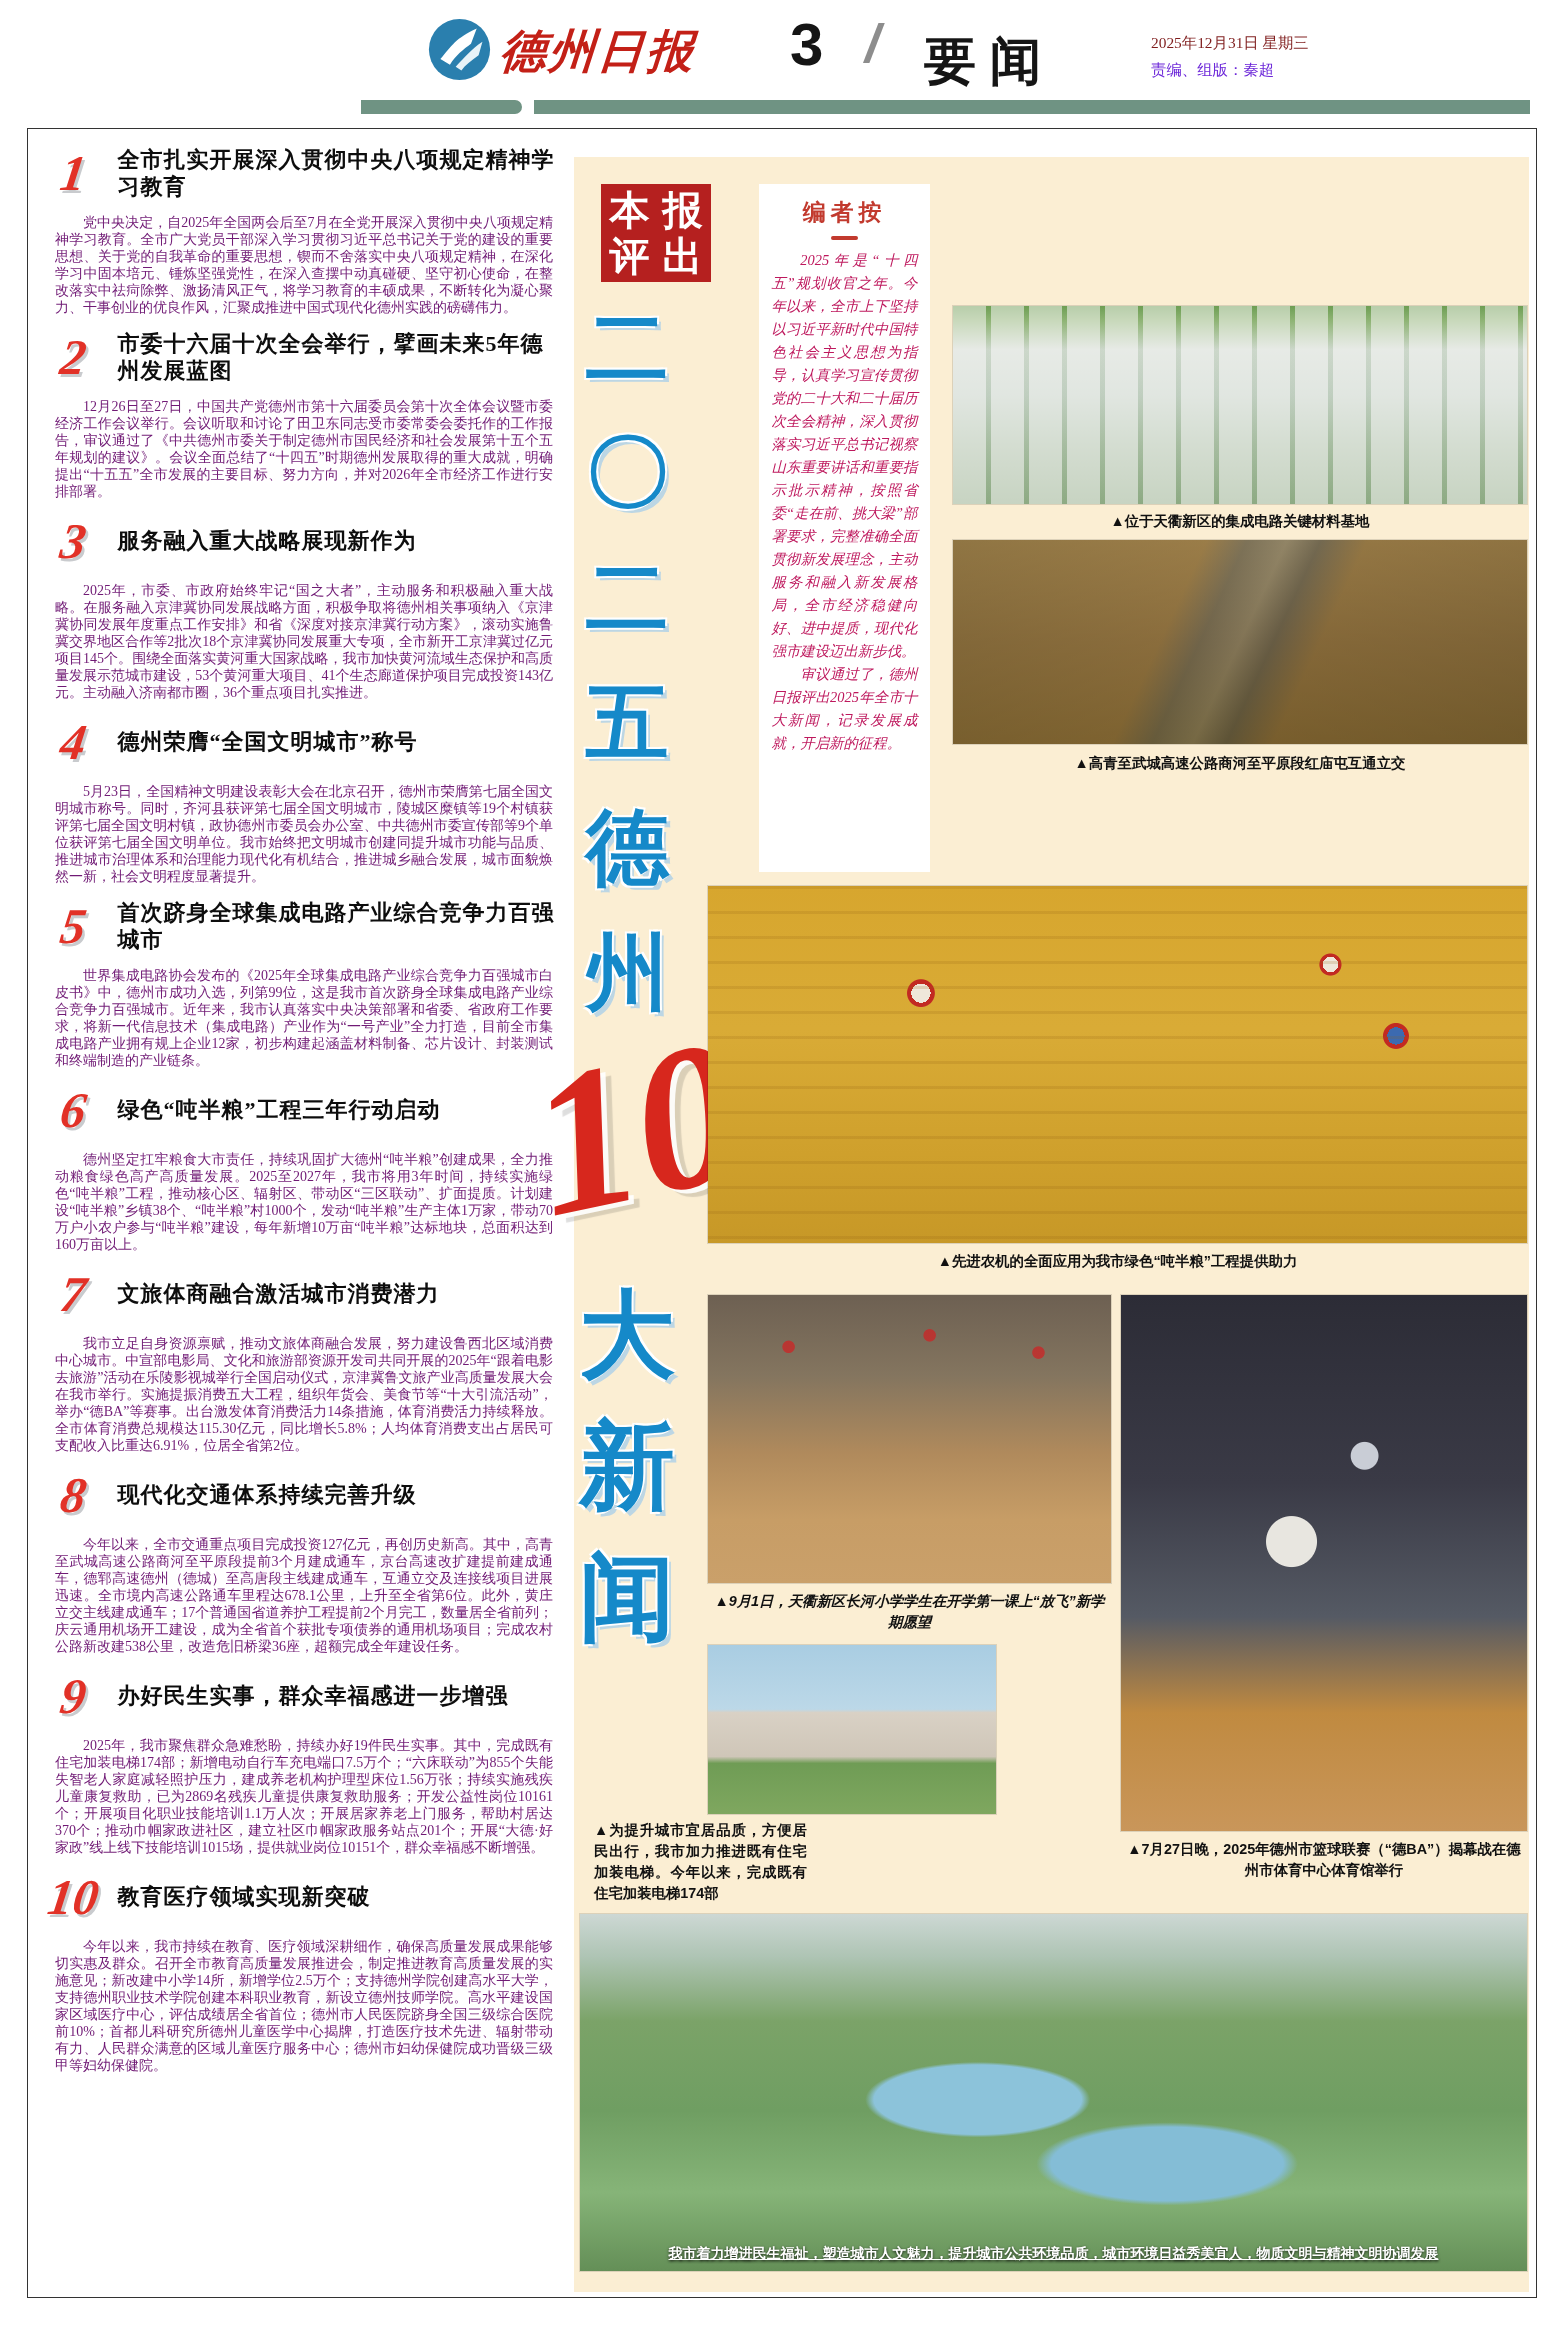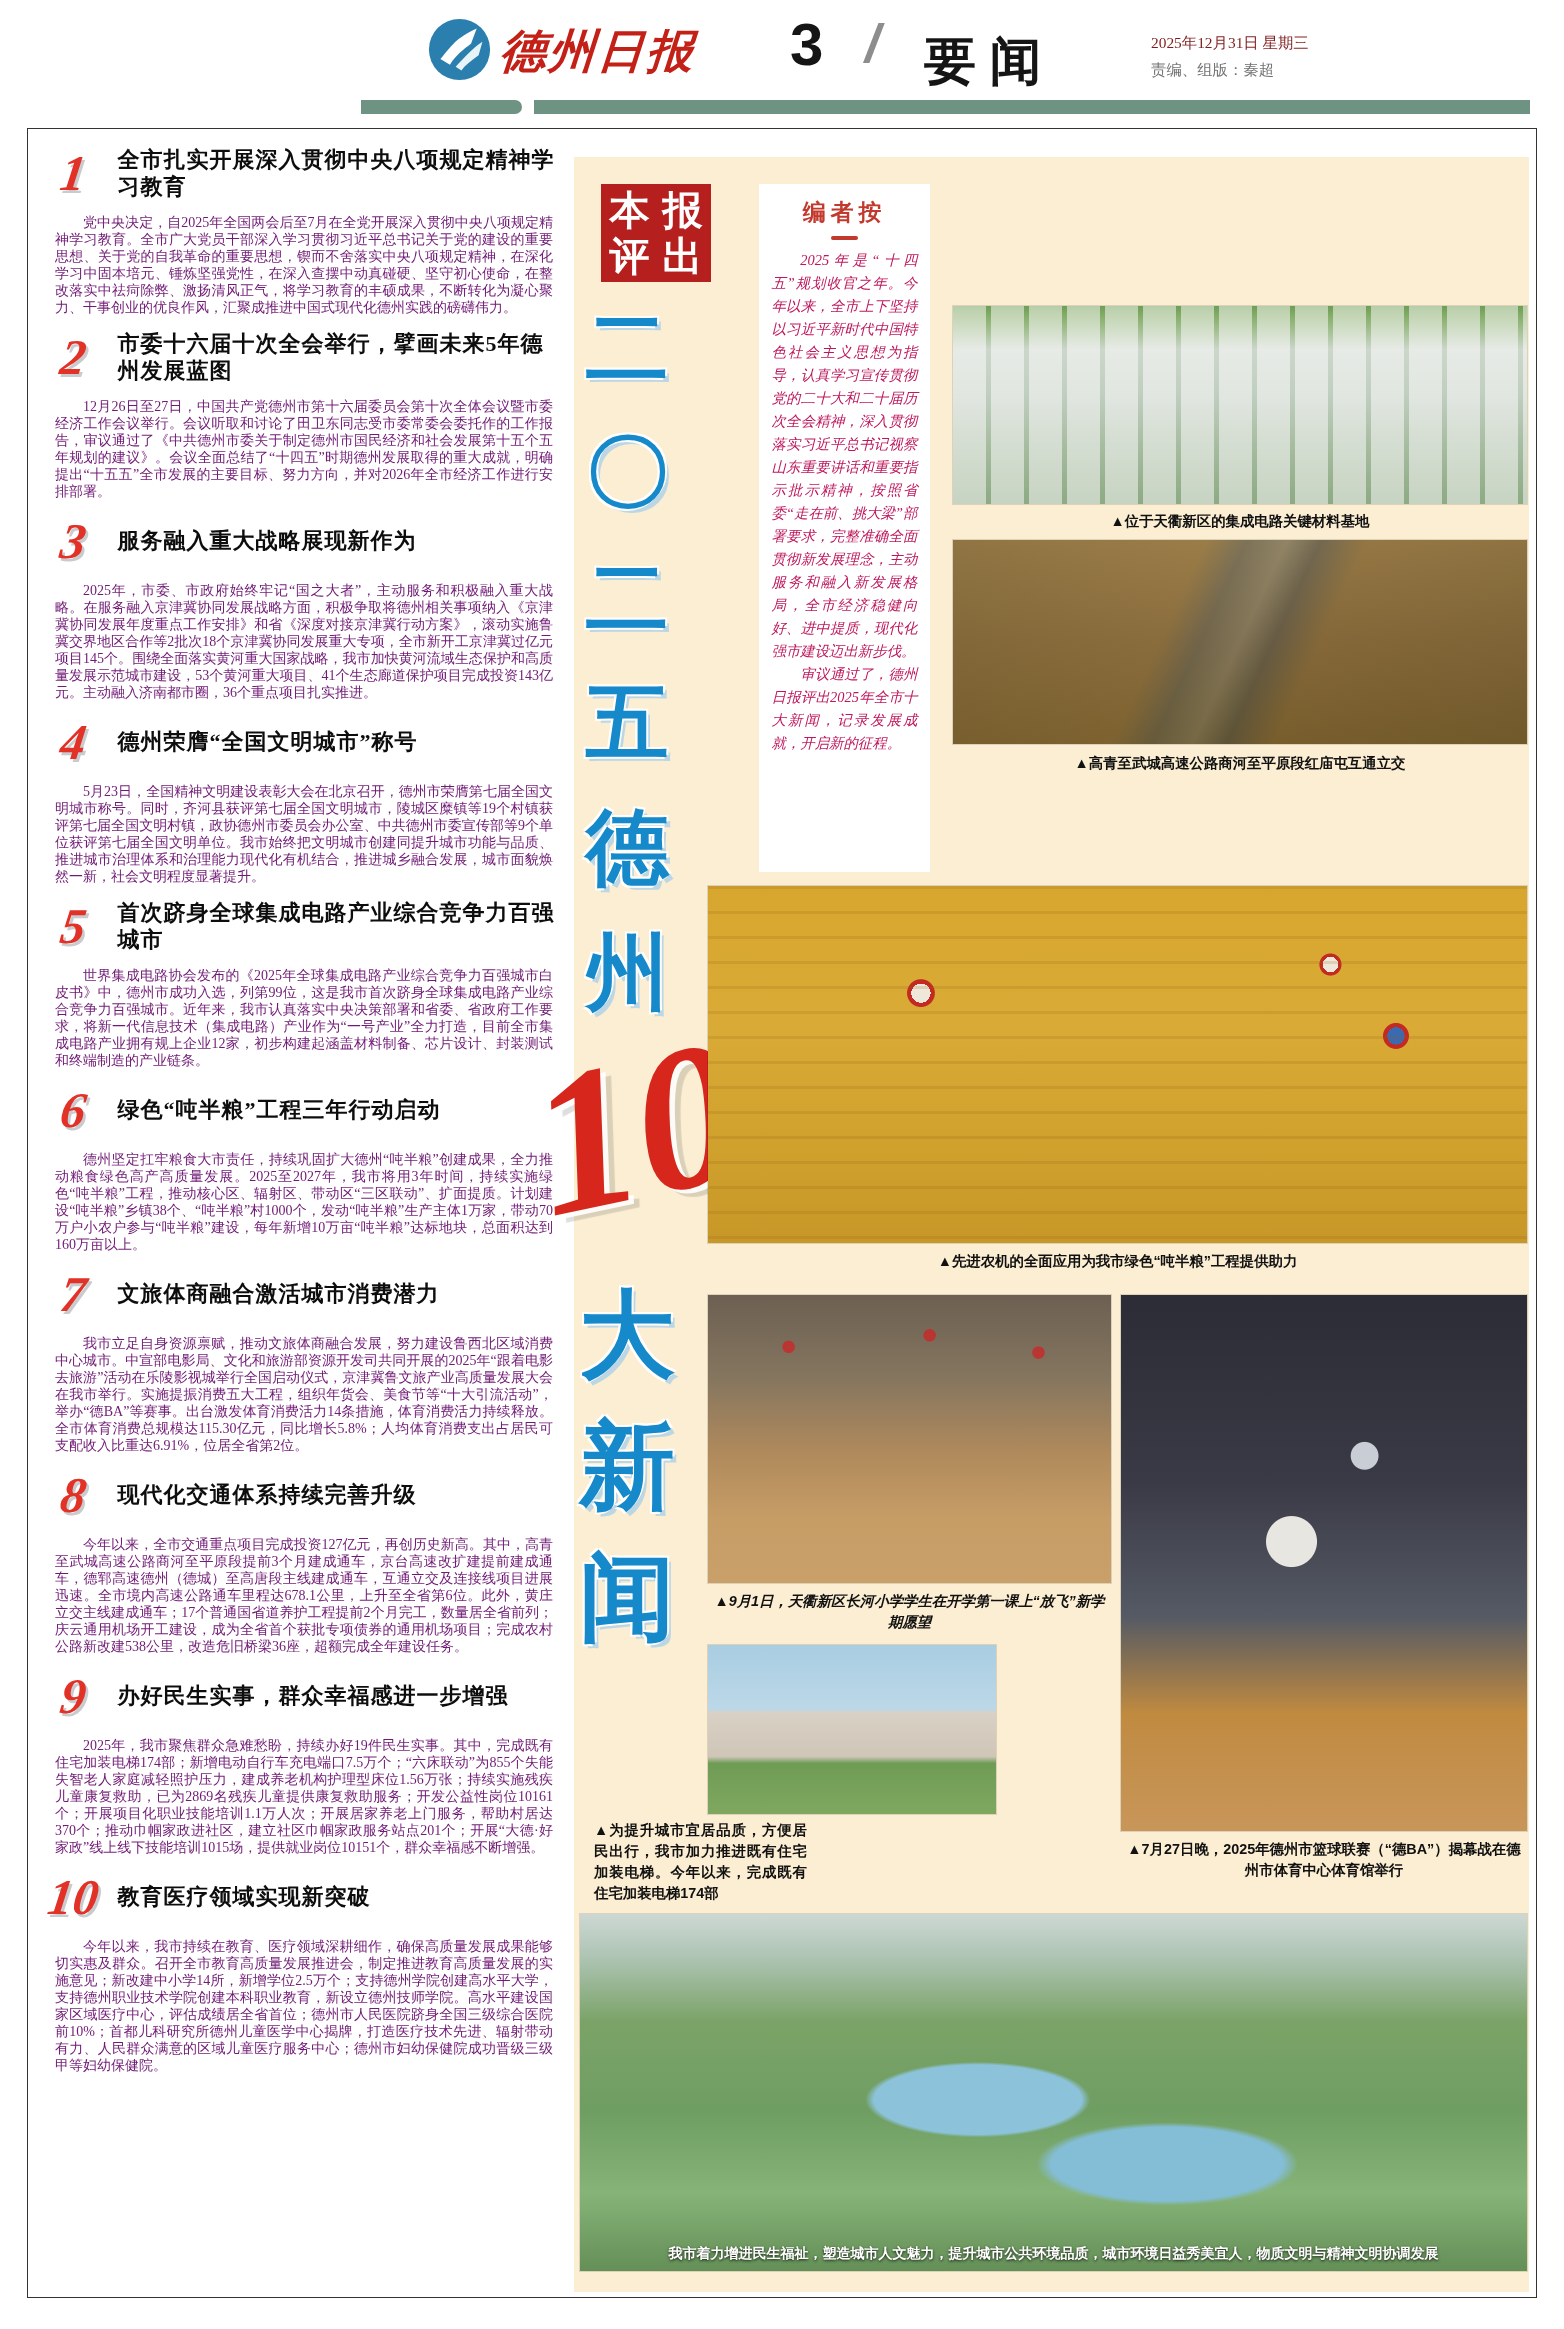--- a/index.html
+++ b/index.html
@@ -8,21 +8,21 @@
   
   .masthead{position:absolute;left:0;top:0;width:1564px;height:130px;background:#fff;}
   .logo-icon{position:absolute;left:427px;top:17.3px;width:65px;height:65px;}
   .logo-text{position:absolute;left:500px;top:21px;font:italic 900 46px "Liberation Serif",serif;
              color:#c32017;letter-spacing:2.9px;transform:skewX(-4deg);}
   .page-num{position:absolute;left:790px;top:9.6px;font:900 60px "Liberation Sans",sans-serif;color:#151515;}
   .page-slash{position:absolute;left:865px;top:11.5px;font:italic 700 54px "Liberation Sans",sans-serif;color:#8d8d8d;}
   .page-section{position:absolute;left:924px;top:27px;font:900 52px "Liberation Sans",sans-serif;
                 color:#151515;letter-spacing:13.4px;}
   .hdr-date{position:absolute;left:1151px;top:33px;font:15.4px "Liberation Serif",serif;color:#7f1d1d;}
-  .hdr-editor{position:absolute;left:1151px;top:60px;font:15.4px "Liberation Serif",serif;color:#737373;}
+  .hdr-editor{position:absolute;left:1151px;top:60px;font:15.4px "Liberation Serif",serif;color:#6d28d9;}
   .hdr-bar-left{position:absolute;left:361px;top:100px;width:161px;height:14.4px;background:#6f9383;
                 border-radius:0 9.6px 9.6px 0;}
   .hdr-bar-right{position:absolute;left:534px;top:100px;width:996px;height:14.4px;background:#6f9383;}
   .hdr-rule{position:absolute;left:27px;top:128px;width:1508px;height:0;border-top:1.9px solid #222;}
   
   .frame{position:absolute;left:27px;top:128px;width:1508px;height:2168px;border:1px solid #333;}
   .cream{position:absolute;left:574px;top:157px;width:955px;height:2135px;background:#fbeed3;}
   
   .left-col{position:absolute;left:43px;top:144px;width:522px;height:2144px;overflow:hidden;}
   .art{margin:0 0 11.5px 0;}
@@ -82,21 +82,21 @@
     background:radial-gradient(circle at 42% 46%,#e8e6e0 0 25px,rgba(0,0,0,0) 26px),
     radial-gradient(circle at 60% 30%,#c9cdd6 0 13.4px,rgba(0,0,0,0) 14.4px),
     linear-gradient(180deg,#2c2c36 0%,#3a3a46 35%,#555a64 60%,#c08a40 78%,#c9965a 100%);}
   .ph-e{left:708px;top:1645px;width:288px;height:169px;
     background:linear-gradient(180deg,#a9cde2 0%,#bcd8e8 38%,#d9d1c5 40%,#cfc6b8 66%,#6f9c55 70%,#7fa75f 100%);}
   .ph-g{left:580px;top:1914px;width:947px;height:357px;
     background:radial-gradient(ellipse 173px 58px at 42% 52%,#8cc3da 0 60%,rgba(0,0,0,0) 65%),
     radial-gradient(ellipse 211px 67px at 62% 70%,#84bdd6 0 55%,rgba(0,0,0,0) 62%),
     linear-gradient(180deg,#cdd8d4 0%,#aec4b4 12%,#7ba368 30%,#6f9e62 55%,#86b478 78%,#648f57 100%);}
   .overlay-cap{position:absolute;left:0;right:0;bottom:7.7px;font:700 14px/19px "Liberation Sans",sans-serif;
-    color:#fff;text-align:center;text-shadow:0 1px 2.9px rgba(0,0,0,.85);padding:0 34px;}
+    color:#fff;text-align:center;text-shadow:0 1px 2.9px rgba(0,0,0,.85);padding:0 34px;text-decoration:underline;}
 </style>
 <title>德州日报</title></head>
 <body>
 
 <div class="canvas">
 
   <div class="masthead">
     <span class="logo-icon">
       <svg width="65" height="65" viewBox="0 0 68 68">
         <circle cx="34" cy="34" r="32" fill="#2a7fae"></circle>

